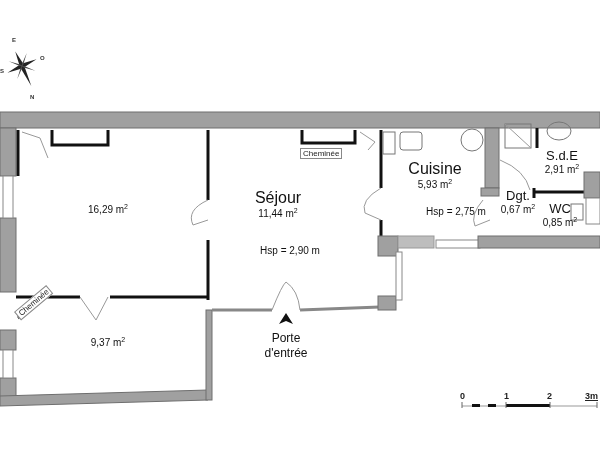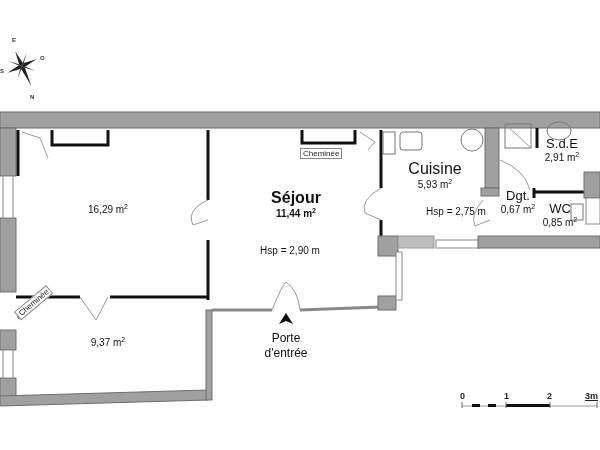--- a/index.html
+++ b/index.html
@@ -116,33 +116,33 @@
 <span class="compass-letter" style="left:30px;top:94px;">N</span>
 
 <div class="lbl" style="left:108px;top:203px;">
   <div class="room-area"><span>16,29 m</span><sup>2</sup></div>
 </div>
 
 <div class="lbl" style="left:108px;top:336px;">
   <div class="room-area"><span>9,37 m</span><sup>2</sup></div>
 </div>
 
-<div class="lbl" style="left:296px;top:189px;font-weight:bold;">
+<div class="lbl" style="left:278px;top:189px;">
   <div class="room-name">Séjour</div>
   <div class="room-area"><span>11,44 m</span><sup>2</sup></div>
 </div>
 <div class="lbl hsp" style="left:290px;top:245px;">Hsp = 2,90 m</div>
 
 <div class="lbl" style="left:435px;top:160px;">
   <div class="room-name">Cuisine</div>
   <div class="room-area"><span>5,93 m</span><sup>2</sup></div>
 </div>
 <div class="lbl hsp" style="left:434px;top:206px;padding-left:44px;">Hsp = 2,75 m</div>
 
-<div class="lbl" style="left:562px;top:136px;">
+<div class="lbl" style="left:562px;top:148px;">
   <div class="small-name">S.d.E</div>
   <div class="room-area"><span>2,91 m</span><sup>2</sup></div>
 </div>
 
 <div class="lbl" style="left:518px;top:188px;">
   <div class="small-name">Dgt.</div>
   <div class="room-area"><span>0,67 m</span><sup>2</sup></div>
 </div>
 
 <div class="lbl" style="left:560px;top:201px;">

